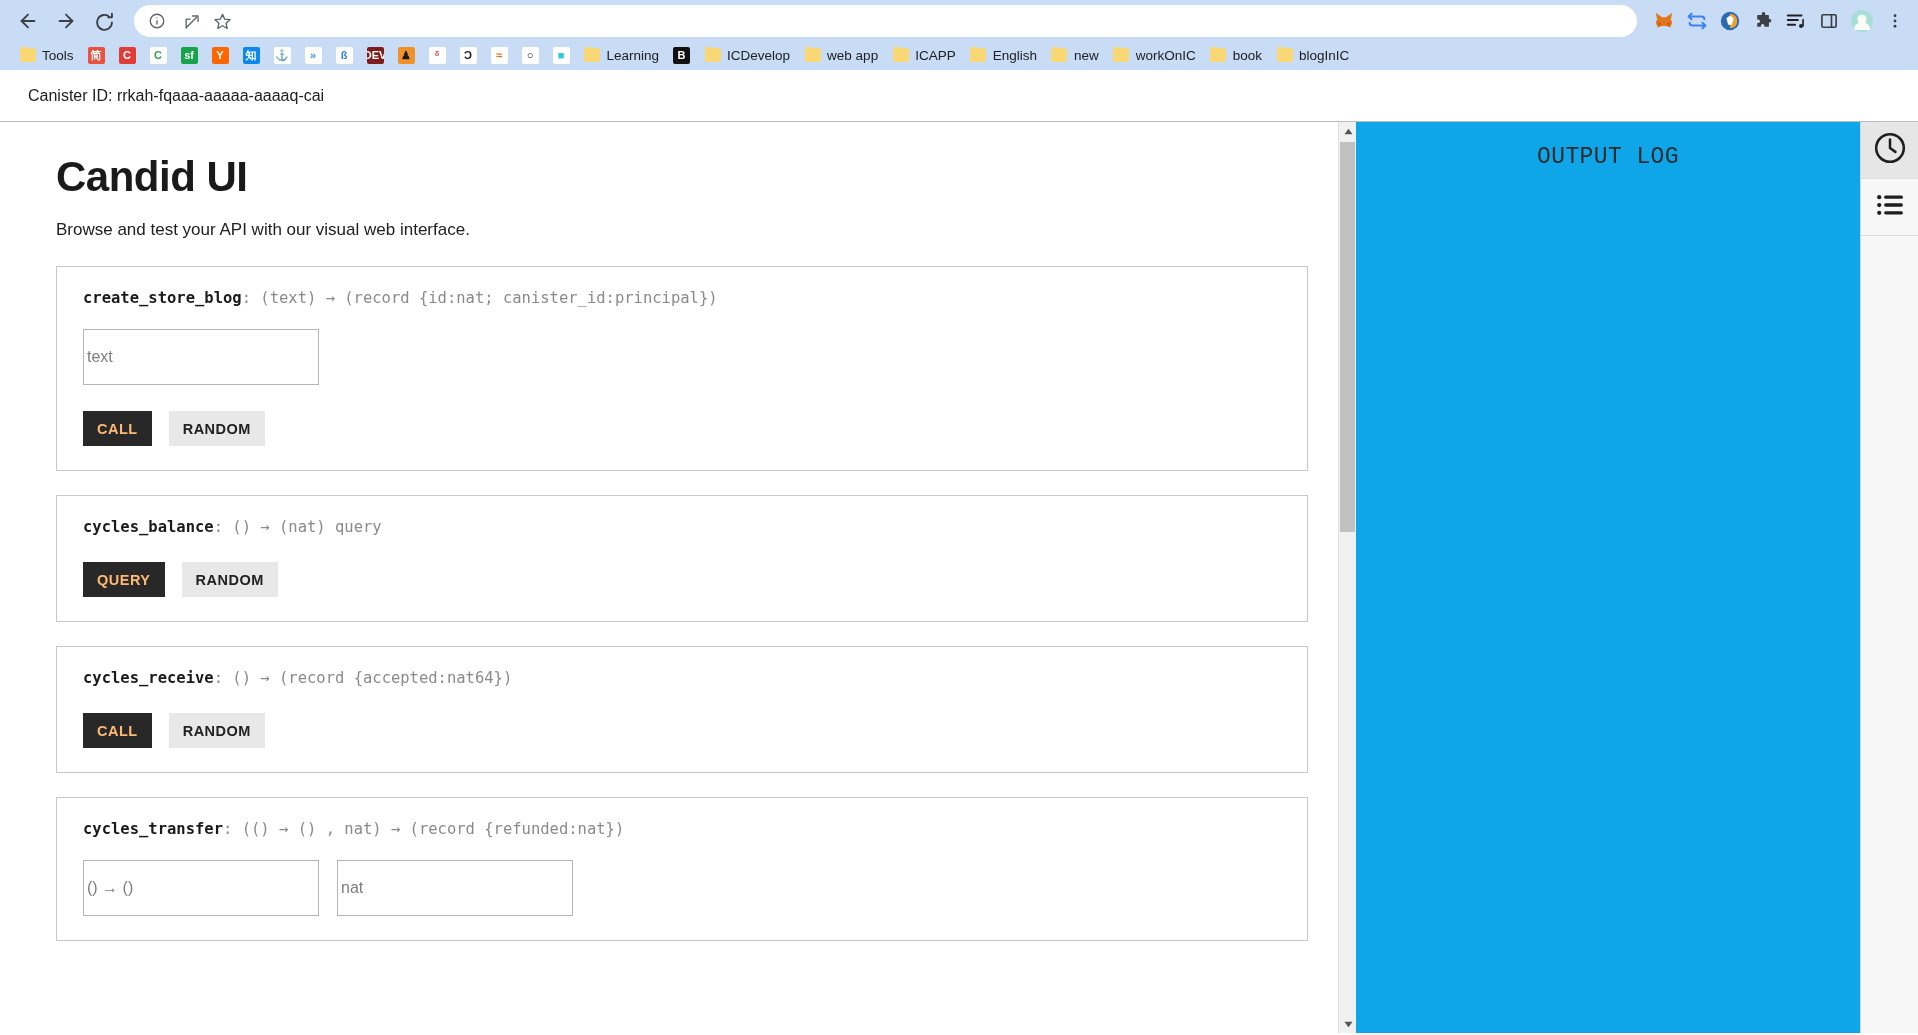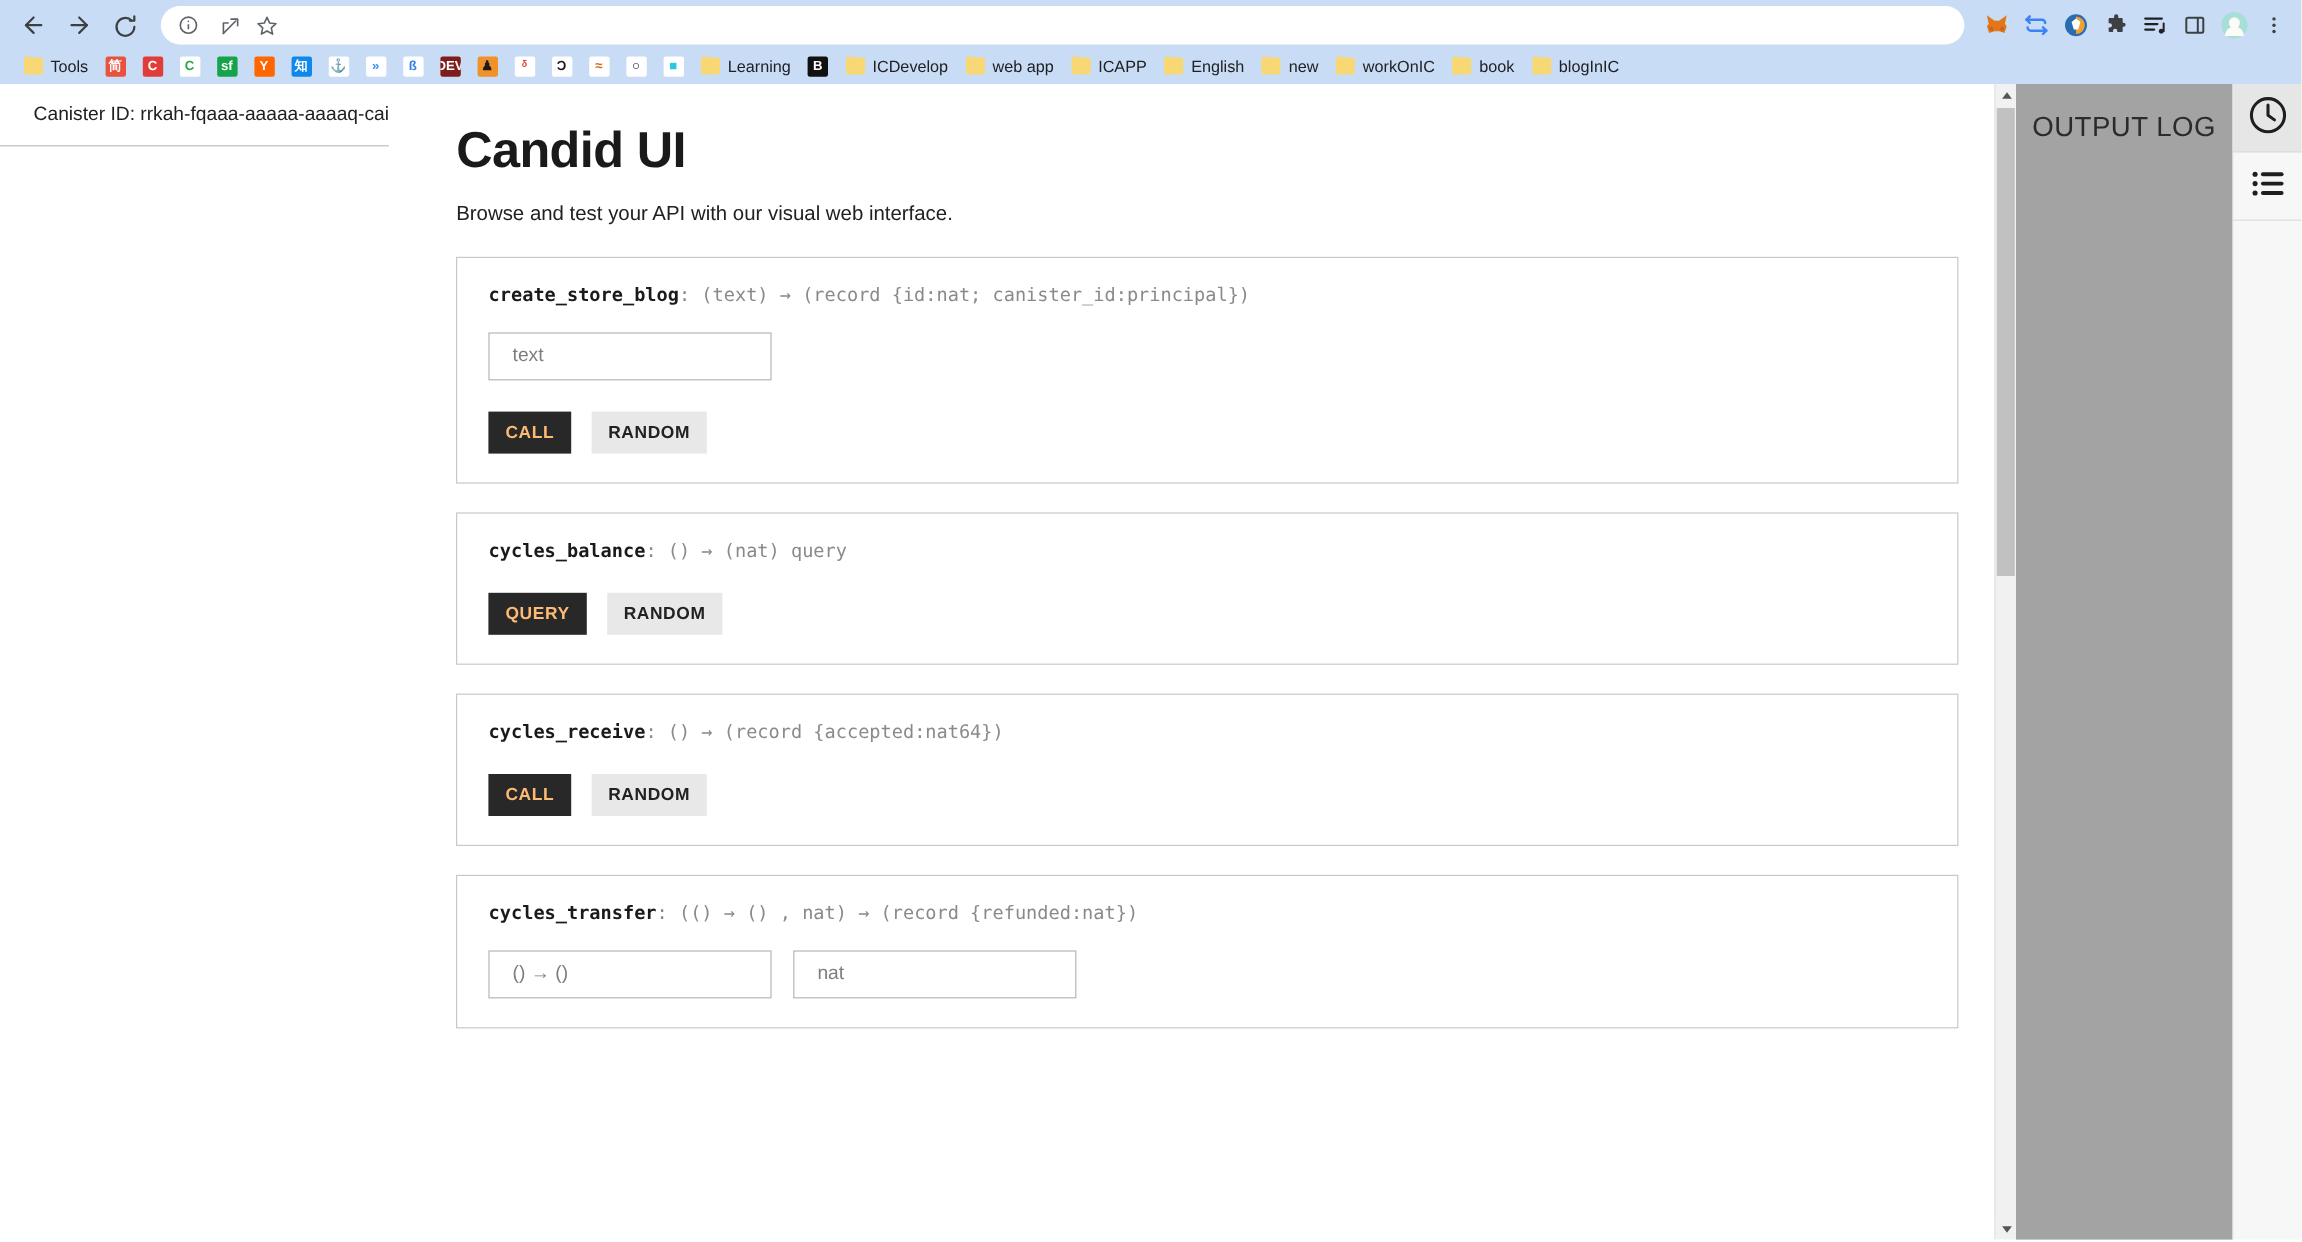--- a/index.html
+++ b/index.html
@@ -130,21 +130,21 @@
     background: #f8d775;
     border-radius: 1px 1px 0 0;
   }
 
   
   .page {
     width: 100%;
     height: calc(1035px - 72px);
     background: #ffffff;
     display: flex;
-    flex-direction: row;
+    flex-direction: column;
   }
   .canister-bar {
     height: 52px;
     display: flex;
     align-items: center;
     padding-left: 28px;
     border-bottom: 1px solid #bdbdbd;
     flex: 0 0 auto;
   }
   .canister-text {
@@ -208,25 +208,25 @@
     font-weight: bold;
   }
 
   .arg-row {
     display: flex;
     gap: 18px;
     margin-top: 22px;
   }
   .arg-input {
     width: 236px;
-    height: 40px;
+    height: 56px;
     border: 1px solid #b6b6b6;
     background: #fff;
     font-size: 16px;
-    padding: 0 19px;
+    padding: 0 3px;
     color: #212121;
     font-family: "Liberation Sans", sans-serif;
     outline: none;
   }
   .arg-input::placeholder { color: #7d7d7d; opacity: 1; }
 
   .btn-row {
     display: flex;
     gap: 17px;
     margin-top: 26px;
@@ -264,23 +264,24 @@
     top: 20px; left: 1px;
     width: 15px;
     height: 390px;
     background: #c1c1c1;
     border-radius: 0;
   }
 
   
   .output-panel {
     flex: 1 1 auto;
-    background: #a3a3a3;
+    background: #0ea5e9;
     position: relative;
     min-width: 0;
+    font-family: Liberation Mono, monospace;
   }
   .output-title {
     text-align: center;
     font-size: 23px;
     color: #2b2b2b;
     padding-top: 22px;
     letter-spacing: 0.4px;
   }
 
   

